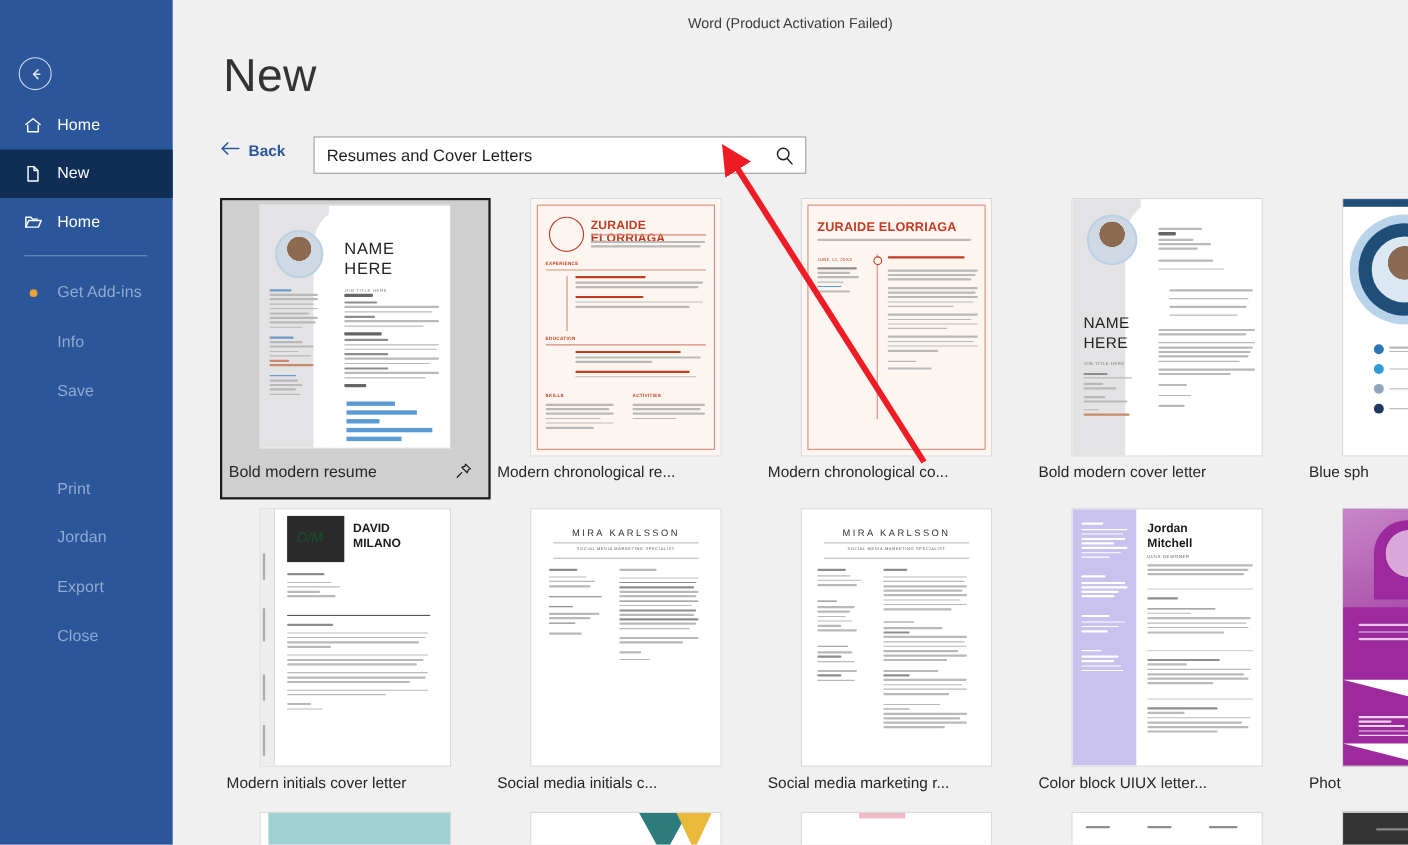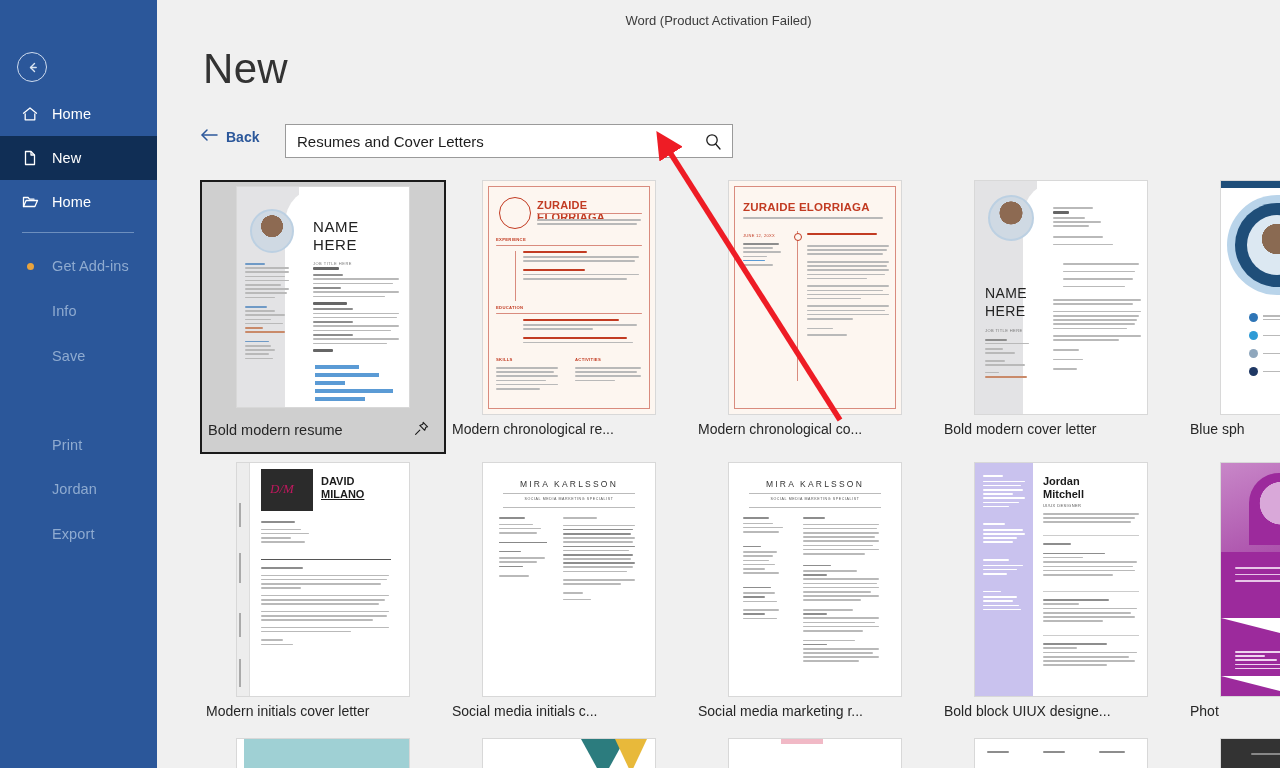--- a/index.html
+++ b/index.html
@@ -197,20 +197,24 @@
     <span class="nav-ico"></span>
     <span class="nav-lbl">Print</span>
   </div>
   <div class="nav-item dim" style="top:467px;">
     <span class="nav-ico"></span>
     <span class="nav-lbl">Jordan</span>
   </div>
   <div class="nav-item dim" style="top:512px;">
     <span class="nav-ico"></span>
     <span class="nav-lbl">Export</span>
+  </div>
+  <div class="nav-item dim" style="top:557px;">
+    <span class="nav-ico"></span>
+    <span class="nav-lbl">Close</span>
   </div>
 </div>
 
 <div id="titlebar">
   <span>Word (Product Activation Failed)</span>
 </div>
 
 <div id="page-title">New</div>
 
 <div id="backrow">
@@ -515,24 +519,24 @@
     </div>
   </div>
 
   <div class="row" style="margin-top:8px;">
 
     <div class="card">
       <div class="thumbwrap">
         <div class="thumb">
           <div style="position:absolute;left:0;top:0;width:12px;height:100%;background:#EDEDED;border-right:1px solid #ddd;"></div>
           <div class="dm-box" style="left:24px;top:6px;width:52px;height:42px;"></div>
-          <div style="position:absolute;left:33px;top:18px;color:#be185d;font-family:Liberation Serif, serif;
+          <div style="position:absolute;left:33px;top:18px;color:#14532d;font-family:Liberation Sans, sans-serif;
                       font-style:italic;font-size:13px;">D/M</div>
           <div style="position:absolute;left:84px;top:12px;font-size:11px;font-weight:bold;color:#1b1b1b;line-height:12px;">DAVID</div>
-          <div style="position:absolute;left:84px;top:25px;font-size:11px;font-weight:bold;color:#1b1b1b;line-height:12px;text-decoration:underline;">MILANO</div>
+          <div style="position:absolute;left:84px;top:25px;font-size:11px;font-weight:bold;color:#1b1b1b;line-height:12px;">MILANO</div>
           <div class="lines" style="left:24px;top:58px;">
             <div class="ln d" style="width:34px;"></div>
             <div class="ln" style="width:40px;margin-top:6px;"></div>
               <div class="ln" style="width:48px;"></div>
             <div class="ln" style="width:30px;"></div>
               <div class="ln" style="width:44px;"></div>
           </div>
           <div style="position:absolute;left:24px;top:96px;width:130px;height:1px;background:#555;"></div>
           <div class="lines" style="left:24px;top:104px;">
             <div class="ln d" style="width:42px;"></div>
@@ -733,21 +737,21 @@
             <div class="ln d" style="width:64px;"></div>
               <div class="ln" style="width:34px;"></div>
             <div class="ln" style="width:94px;margin-top:3px;"></div>
               <div class="ln" style="width:86px;"></div>
             <div class="ln" style="width:92px;"></div>
               <div class="ln" style="width:64px;"></div>
           </div>
         </div>
       </div>
       <div class="caption">
-        <span>Bold block UIUX designe...</span>
+        <span>Color block UIUX letter...</span>
       </div>
     </div>
 
     <div class="card">
       <div class="thumbwrap">
         <div class="thumb" style="background:#B46BB4;">
           <div style="position:absolute;left:0;top:0;width:100%;height:38%;
                       background:linear-gradient(160deg,#C887C8 0%, #A13DA1 100%);"></div>
           <div style="position:absolute;left:28px;top:10px;width:64px;height:72px;border-radius:30px 30px 0 0;
                       background:radial-gradient(circle at 50% 42%, #d9a8d9 0 40%, #9C2A9C 41% 100%);"></div>

